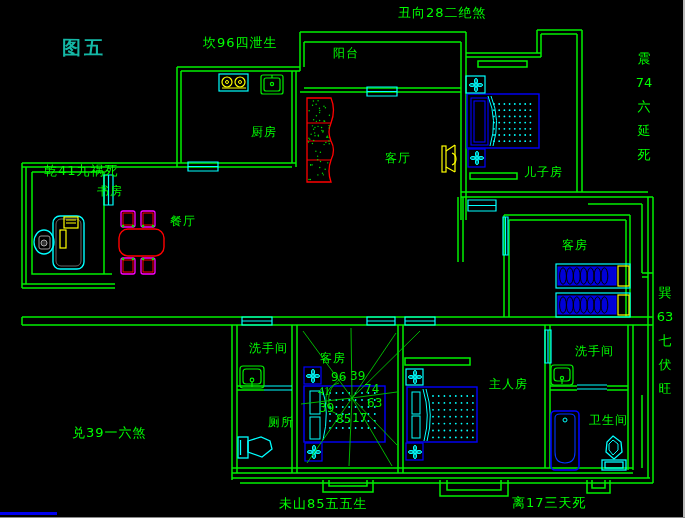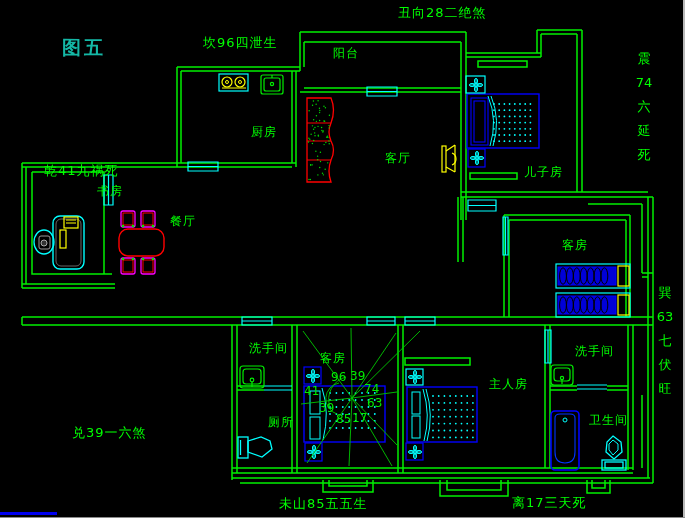--- a/index.html
+++ b/index.html
@@ -510,21 +510,21 @@
 <div class="lbl" style="left:562px;top:239px;">客房</div>
 <div class="lbl" style="left:320px;top:352px;">客房</div>
 <div class="lbl" style="left:249px;top:342px;">洗手间</div>
 <div class="lbl" style="left:268px;top:416px;">厕所</div>
 <div class="lbl" style="left:575px;top:345px;">洗手间</div>
 <div class="lbl" style="left:489px;top:378px;">主人房</div>
 <div class="lbl" style="left:589px;top:414px;">卫生间</div>
 
 <span class="num" style="left:331px;top:371px;">96</span>
 <span class="num" style="left:350px;top:370px;">39</span>
-<span class="num" style="left:304px;top:385px;">41</span>
+<span class="num" style="left:318px;top:385px;font-family:Liberation Serif, serif;">41</span>
 <span class="num" style="left:364px;top:383px;">74</span>
 <span class="num" style="left:319px;top:402px;">39</span>
 <span class="num" style="left:367px;top:397px;">63</span>
 <span class="num" style="left:336px;top:413px;">85</span>
 <span class="num" style="left:352px;top:412px;text-align:center;">17</span>
 
 <div class="cmdline"></div>
 <div class="edge-right"></div>
 <div class="edge-bottom"></div>
 </div>

